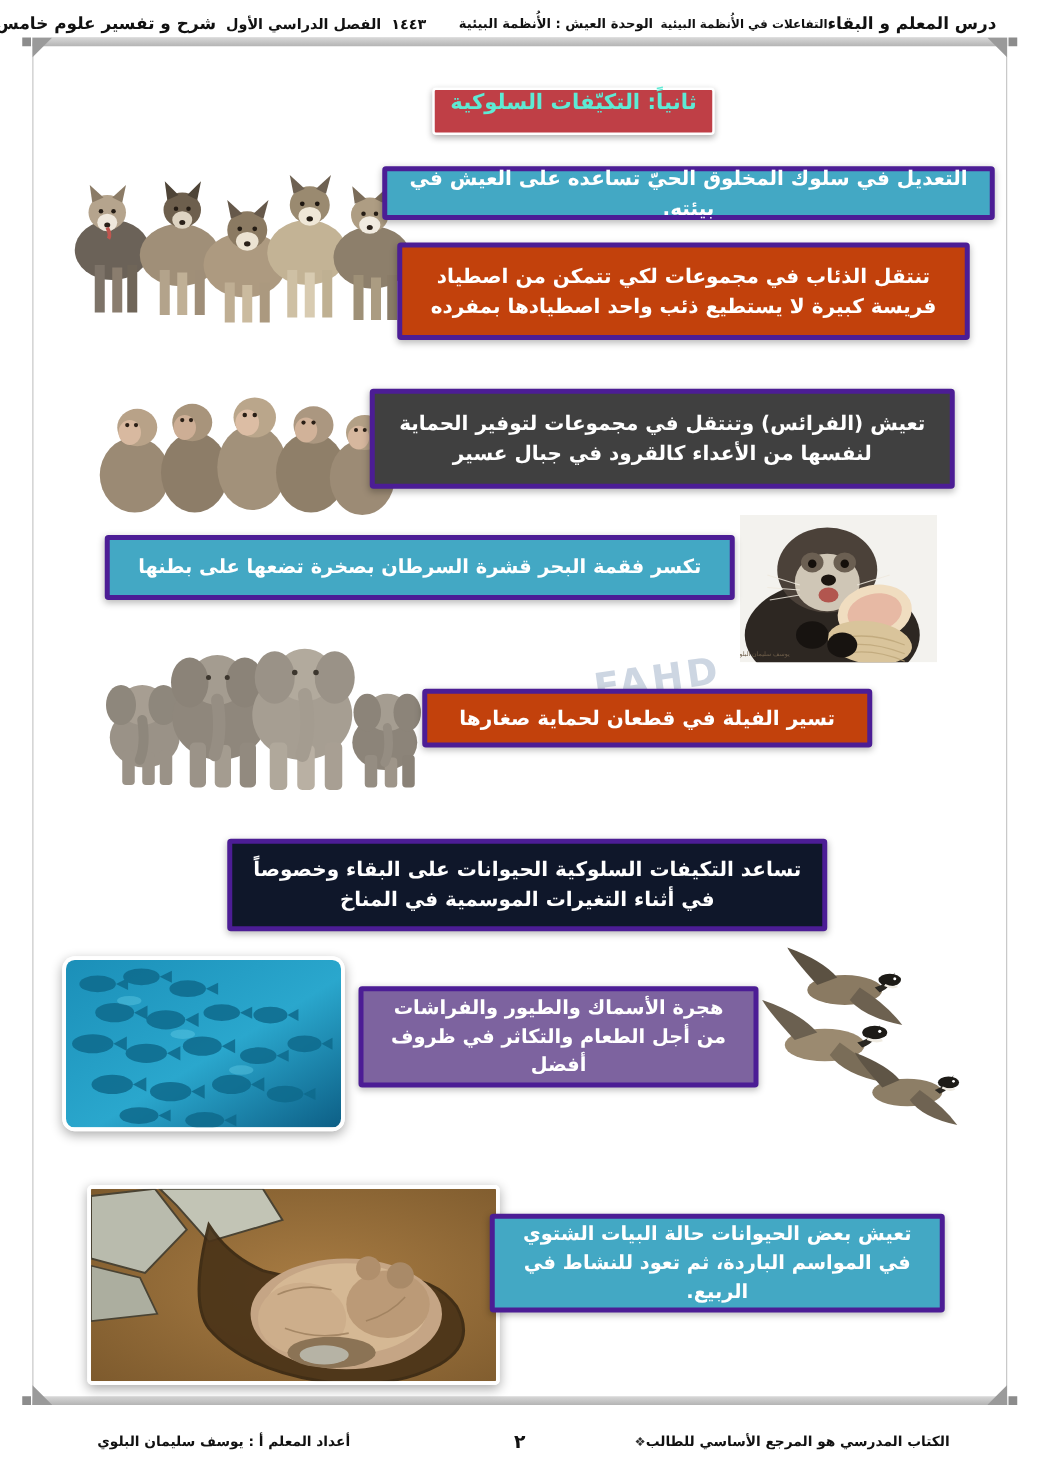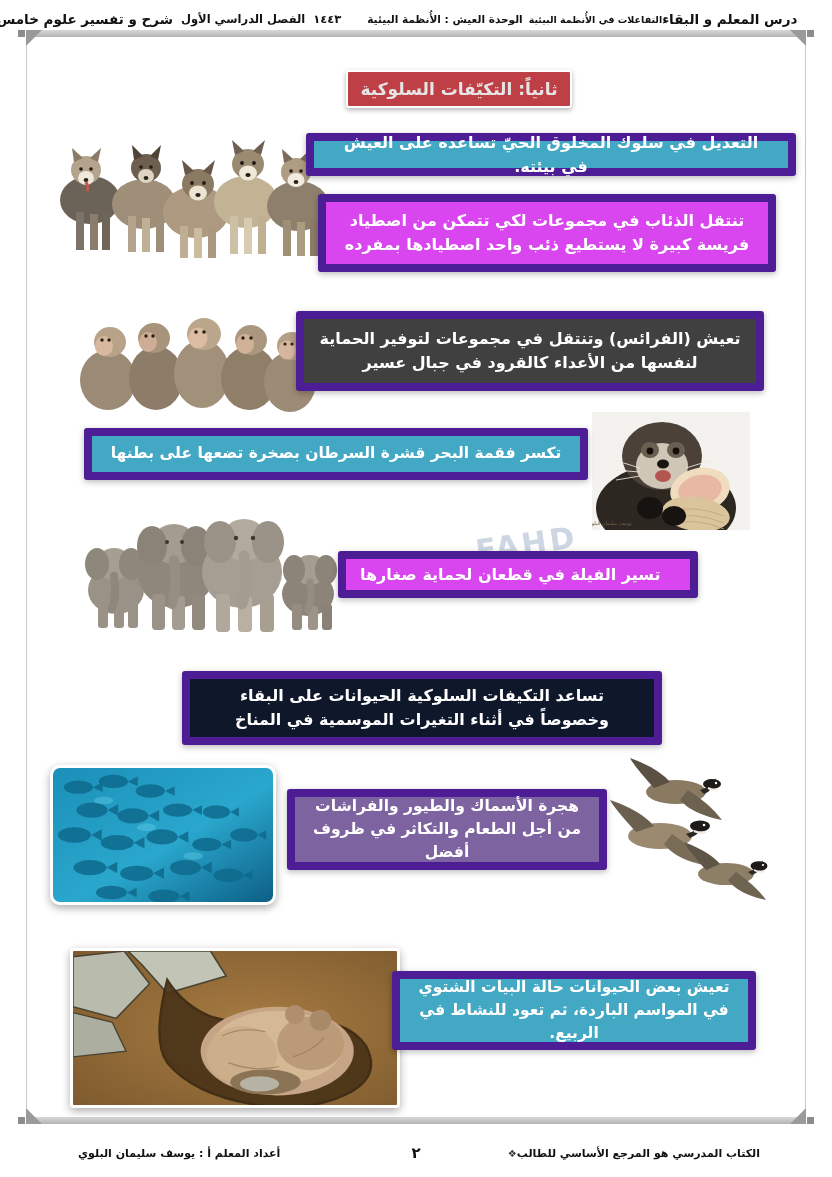--- a/index.html
+++ b/index.html
@@ -54,35 +54,35 @@
   .footer .f-left{position:absolute;left:78px;font-size:11px;font-weight:bold;}
   .footer .f-center{position:absolute;left:50%;transform:translateX(-50%);font-size:15px;font-weight:bold;}
   .footer .f-right{position:absolute;right:72px;font-size:11px;font-weight:bold;}
   .footer .f-star{color:#333;font-size:10px;}
 
   
   .title-banner{
     position:absolute;left:346px;top:70px;width:222px;height:34px;
     background:#bf3f46;border:2px solid #ffffff;border-radius:3px;
     box-shadow:0 2px 5px rgba(0,0,0,.30);
-    display:flex;align-items:center;justify-content:center;
-    color:#e5e5e5;font-size:17px;font-weight:bold;
+    display:flex;align-items:flex-start;justify-content:center;
+    color:#5eead4;font-size:17px;font-weight:bold;
   }
 
   
   .cbox{
     position:absolute;box-sizing:border-box;
-    border:8px solid #4c1d95;border-radius:3px;
+    border:4px solid #4c1d95;border-radius:3px;
     box-shadow:0 2px 6px rgba(0,0,0,.28);
     color:#ffffff;font-weight:bold;
     display:flex;align-items:center;justify-content:center;
     text-align:center;line-height:1.5;padding:6px 14px;
   }
   .c-teal{background:#43a8c4;}
-  .c-blue{background:#d946ef;justify-content:flex-end;}
+  .c-blue{background:#c2410c;}
   .c-purple{background:#404040;}
   .c-purple2{background:#7d639f;}
   .c-green{background:#0f172a;}
 
   
   #box-definition{left:306px;top:133px;width:490px;height:43px;font-size:16px;}
   #box-wolves    {left:318px;top:194px;width:458px;height:78px;font-size:16px;}
   #box-monkeys   {left:296px;top:311px;width:468px;height:80px;font-size:16px;}
   #box-otter     {left:84px;top:428px;width:504px;height:52px;font-size:15.5px;}
   #box-elephants {left:338px;top:551px;width:360px;height:47px;font-size:16px;}

